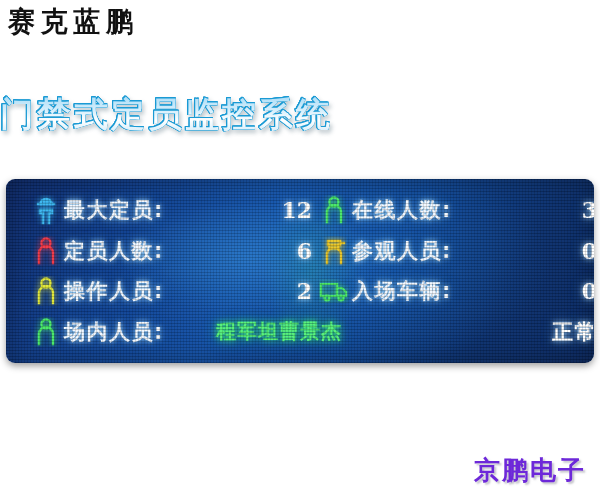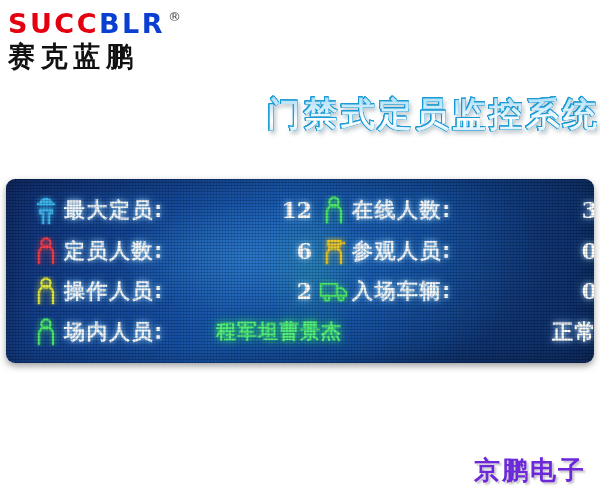--- a/index.html
+++ b/index.html
@@ -55,21 +55,21 @@
     transform: scaleX(0.96);
     transform-origin: left center;
   }
 
   
   #page-title {
     position: absolute;
     left: 0;
     top: 92px;
     width: 600px;
-    text-align: right;
+    text-align: left;
     font-family: "DejaVu Sans", "Liberation Sans", sans-serif;
     font-weight: 700;
     font-size: 34px;
     letter-spacing: 3px;
     color: #eaf6ff;
     background: linear-gradient(180deg, #9fd8f5 0%, #d9f0fc 42%, #ffffff 62%, #bfe4f7 100%);
     -webkit-background-clip: text;
     background-clip: text;
     -webkit-text-fill-color: transparent;
     text-shadow: 0 0 0 transparent;
@@ -193,23 +193,20 @@
     letter-spacing: 2px;
     color: #6d28d9;
     text-shadow: 2px 2px 2px rgba(150,150,160,0.55);
     white-space: nowrap;
   }
 </style>
 </head>
 <body>
 
 <div id="brand">
-  <div id="brand-latin">
-    <span class="part-a">SUCC</span><span class="part-b">BLR</span><span id="brand-reg">®</span>
-  </div>
   <div id="brand-cn">赛克蓝鹏</div>
 </div>
 
 <div id="page-title">门禁式定员监控系统</div>
 
 <div id="led-panel">
   <div id="led-glow"></div>
   <div id="led-green-tint"></div>
 
   <div id="led-grid">

